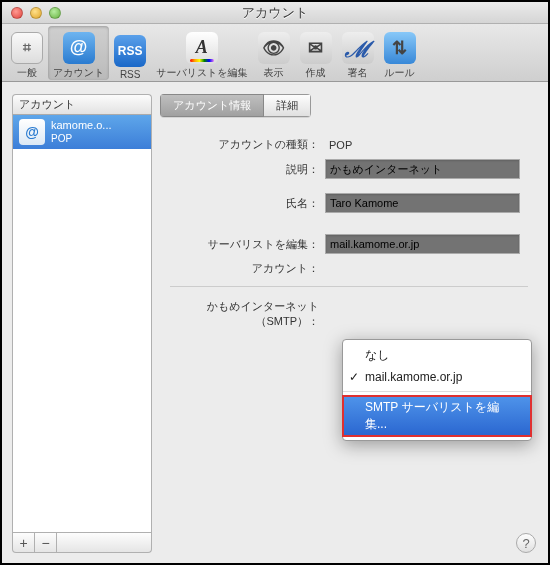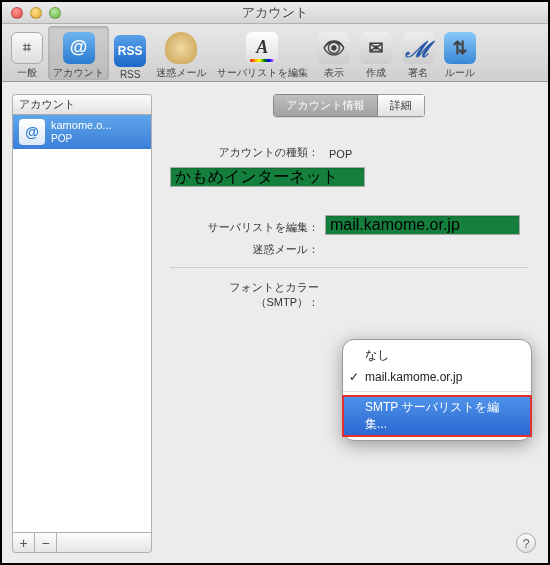--- a/index.html
+++ b/index.html
@@ -30,33 +30,33 @@
 .sidebar { width: 140px; display: flex; flex-direction: column; }
 .sidehead { background: linear-gradient(#fcfcfc,#e2e2e2); border: 1px solid #b0b0b0; border-bottom: 1px solid #aaa; border-radius: 4px 4px 0 0; padding: 2px 6px; font-size: 11px; color: #333; }
 .sidelist { flex: 1; background: #fff; border: 1px solid #b0b0b0; border-top: none; overflow: hidden; }
 .acct { background: linear-gradient(#5ea6ea,#3c7ed8); color: #fff; padding: 4px 6px; display: flex; gap: 6px; align-items: center; }
 .acct .aicon { width: 26px; height: 26px; background: linear-gradient(#fff,#dbe8f5); border-radius: 4px; display: flex; align-items: center; justify-content: center; color: #2a7bd0; font-weight: bold; font-size: 14px; }
 .acct .atext { display: flex; flex-direction: column; font-size: 11px; line-height: 1.2; }
 .acct .atext span:last-child { font-size: 10px; }
 .sidebtns { display: flex; border: 1px solid #b0b0b0; border-top: none; border-radius: 0 0 4px 4px; background: linear-gradient(#fdfdfd,#e5e5e5); height: 20px; }
 .sidebtns button { width: 22px; border: none; border-right: 1px solid #b0b0b0; background: transparent; font-size: 14px; color: #555; cursor: pointer; line-height: 1; }
 .main { flex: 1; position: relative; }
-.tabs { display: flex; justify-content: center; margin-bottom: 28px; }
+.tabs { display: flex; justify-content: flex-start; margin-bottom: 20px; }
 .tabseg { display: flex; border-radius: 4px; overflow: hidden; box-shadow: 0 1px 0 rgba(0,0,0,.1); }
 .tabseg div { padding: 3px 12px; font-size: 11px; border: 1px solid #999; background: linear-gradient(#fdfdfd,#e0e0e0); cursor: pointer; color:#333; }
 .tabseg div + div { border-left: none; }
 .tabseg div.active { background: linear-gradient(#bfbfbf,#a0a0a0); color: #fff; border-color: #888; }
 .form { padding: 0 10px; }
-.row { display: flex; align-items: flex-end; margin-bottom: 7px; }
+.row { display: flex; align-items: center; margin-bottom: 7px; }
 .row label { width: 155px; text-align: right; padding-right: 6px; font-size: 11px; color: #333; }
 .row .val { font-size: 11px; color: #333; padding-left: 4px; }
-.row input { flex: 1; max-width: 195px; padding: 2px 4px; font-size: 16px; border: 1px solid #aaa; border-radius: 0; background: #15803d; box-shadow: inset 0 1px 2px rgba(0,0,0,.15); height: 20px; }
+.row input { flex: 1; max-width: 195px; padding: 2px 4px; font-size: 11px; border: 1px solid #aaa; border-radius: 0; background: #737373; box-shadow: inset 0 1px 2px rgba(0,0,0,.15); height: 20px; }
 .gap { height: 14px; }
 .divider { border-top: 1px solid #ccc; margin: 10px 0 12px; }
-.dropdown { position: absolute; left: 182px; top: 245px; width: 190px; background: #fff; border: 1px solid #999; border-radius: 12px; box-shadow: 0 4px 18px rgba(0,0,0,.35); z-index: 10; padding: 4px 0; }
+.dropdown { position: absolute; left: 182px; top: 245px; width: 190px; background: #fff; border: 1px solid #999; border-radius: 4px; box-shadow: 0 4px 18px rgba(0,0,0,.35); z-index: 10; padding: 4px 0; }
 .dropdown .opt { padding: 3px 10px 3px 22px; font-size: 12px; position: relative; cursor: default; color: #222; }
 .dropdown .opt.checked::before { content: "✓"; position: absolute; left: 6px; }
 .dropdown .sep { border-top: 1px solid #ddd; margin: 4px 0; }
 .dropdown .opt.hl { background: linear-gradient(#4f94ea,#2a66d0); color: #fff; outline: 2px solid #e03030; outline-offset: -1px; }
 .help { position: absolute; right: 12px; bottom: 10px; width: 20px; height: 20px; border-radius: 50%; border: 1px solid #aaa; background: linear-gradient(#fdfdfd,#e0e0e0); color: #666; font-size: 13px; display: flex; align-items: center; justify-content: center; cursor: pointer; }
 </style>
 </head>
 <body>
 
 <div class="window">
@@ -75,24 +75,20 @@
       <div class="tbicon i-general">⌗</div>
       <span>一般</span>
     </div>
     <div class="tbitem sel">
       <div class="tbicon i-account">@</div>
       <span>アカウント</span>
     </div>
     <div class="tbitem">
       <div class="tbicon i-rss">RSS</div>
       <span>RSS</span>
-    </div>
-    <div class="tbitem">
-      <div class="tbicon i-junk"></div>
-      <span>迷惑メール</span>
     </div>
     <div class="tbitem">
       <div class="tbicon i-font">A</div>
       <span>サーバリストを編集</span>
     </div>
     <div class="tbitem">
       <div class="tbicon i-view">👁</div>
       <span>表示</span>
     </div>
     <div class="tbitem">
@@ -135,35 +131,40 @@
           <div>詳細</div>
         </div>
       </div>
 
       <div class="form">
         <div class="row">
           <label>アカウントの種類：</label>
           <span class="val">POP</span>
         </div>
         <div class="row">
+          <label>説明：</label>
           <input value="かもめインターネット" style="">
         </div>
         <div class="row">
+        </div>
+        <div class="row">
+          <label>氏名：</label>
+          <input value="Taro Kamome" style="">
         </div>
         <div class="gap"></div>
         <div class="row">
           <label>サーバリストを編集：</label>
           <input value="mail.kamome.or.jp" style="">
         </div>
         <div class="row">
-          <label>迷惑メール：</label>
+          <label>アカウント：</label>
         </div>
         <div class="divider"></div>
         <div class="row">
-          <label>フォントとカラー（SMTP）：</label>
+          <label>かもめインターネット（SMTP）：</label>
         </div>
       </div>
 
       <div class="dropdown">
         <div class="opt">なし</div>
         <div class="opt checked">mail.kamome.or.jp</div>
         <div class="sep"></div>
         <div class="opt hl">SMTP サーバリストを編集...</div>
       </div>
 

